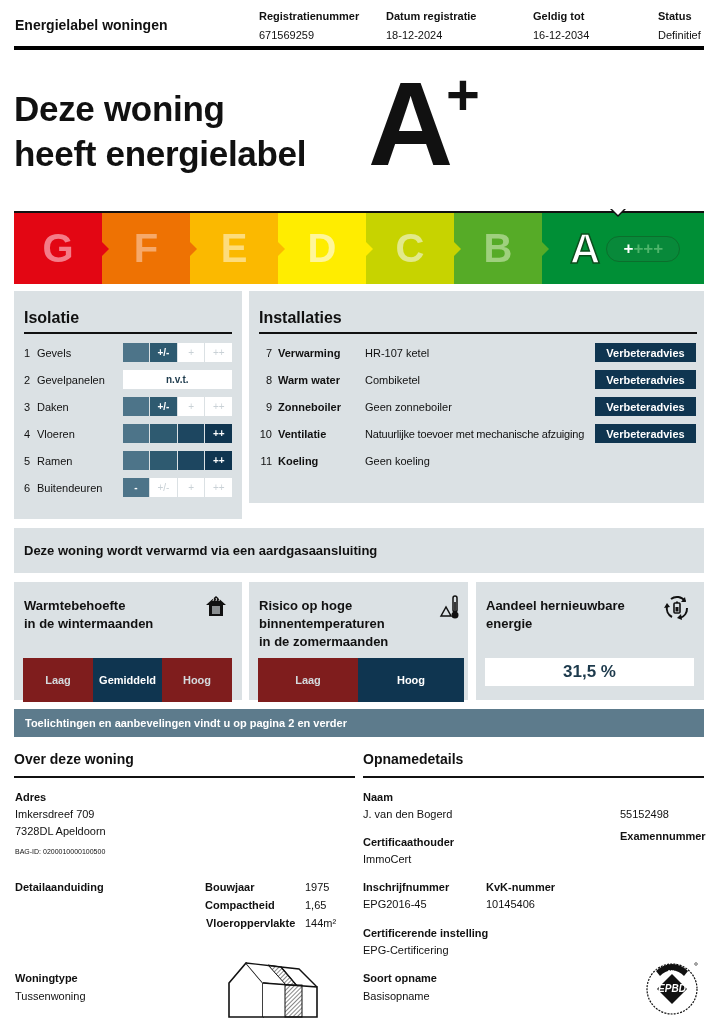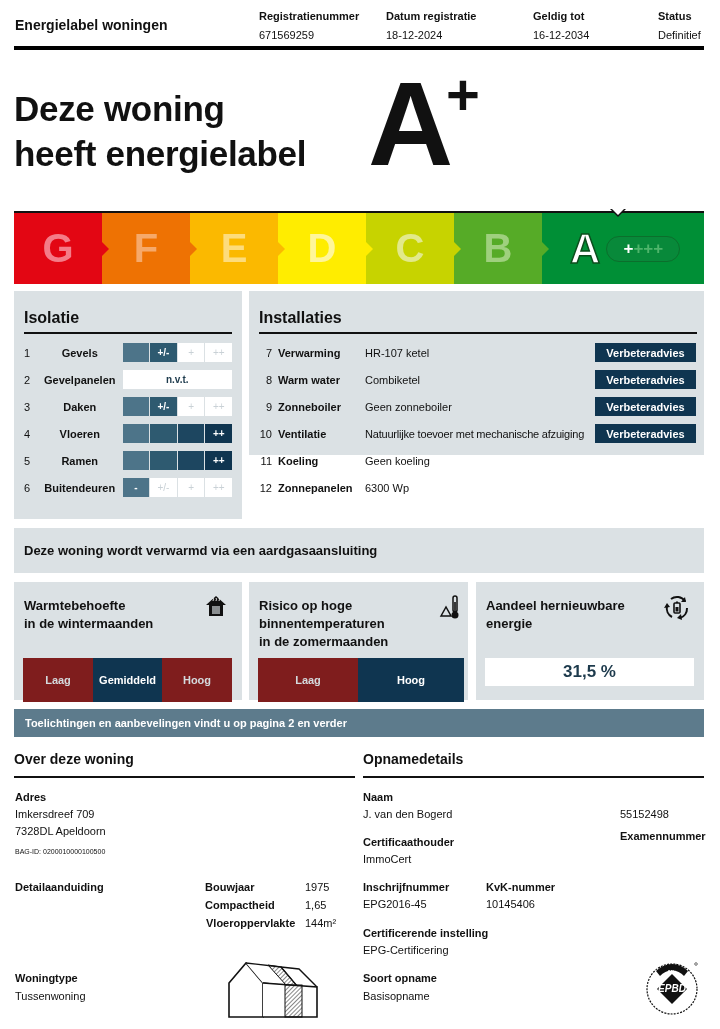--- a/index.html
+++ b/index.html
@@ -32,32 +32,32 @@
   
   .panel { background: #dbe1e4; }
   .panel h3 { font-size: 16px; font-weight: bold; text-align: right; }
   .rule { height: 2px; background: #111; }
 
   .iso { left: 14px; top: 291px; width: 228px; height: 228px; }
   .iso h3 { position: absolute; left: 10px; top: 18px; }
   .iso .rule { position: absolute; left: 10px; top: 41px; width: 208px; }
   .iso-row { position: absolute; left: 10px; height: 19px; width: 208px; display: flex; align-items: center; font-size: 11px; }
   .iso-row .num { width: 13px; }
-  .iso-row .name { font-weight: bold; width: 86px; text-align: center; }
+  .iso-row .name { font-weight: normal; width: 86px; }
   .bar { display: flex; width: 110px; height: 19px; }
   .cell { flex: 1; display: flex; align-items: center; justify-content: center; font-size: 10px; font-weight: bold; margin-right: 1px; }
   .cell:last-child { margin-right: 0; }
   .c1 { background: #4d7489; color: #fff; }
   .c2 { background: #2e5a70; color: #fff; }
   .c3 { background: #1d4660; color: #fff; }
   .c4 { background: #0f3550; color: #fff; }
   .cw { background: #fff; color: #c9d1d6; font-weight: normal; }
   .nvt { width: 110px; height: 19px; background: #fff; display: flex; align-items: center; justify-content: center; font-size: 10px; font-weight: bold; color: #1d3a4c; }
 
-  .inst { left: 249px; top: 291px; width: 455px; height: 164px; padding-left: 17px; }
+  .inst { left: 249px; top: 291px; width: 455px; height: 212px; padding-left: 17px; }
   .inst h3 { position: absolute; left: 10px; top: 18px; }
   .inst .rule { position: absolute; left: 10px; top: 41px; width: 438px; }
   .inst-row { position: absolute; left: 10px; height: 19px; width: 437px; display: flex; align-items: center; font-size: 11px; }
   .inst-row .num { width: 19px; text-align: right; padding-right: 6px; }
   .inst-row .name { font-weight: bold; width: 87px; }
   .inst-row .val { flex: 1; white-space: nowrap; }
   .advies { width: 101px; height: 19px; background: #0f3550; color: #fff; font-size: 11px; font-weight: bold; display: flex; align-items: center; justify-content: center; }
 
   .gas { left: 14px; top: 528px; width: 690px; height: 45px; display: flex; align-items: center; padding-left: 10px; font-size: 13px; font-weight: bold; }
 
@@ -229,25 +229,20 @@
   <div class="inst-row" style="top:133px">
     <span class="num">10</span>
     <span class="name">Ventilatie</span>
     <span class="val" style="letter-spacing:-0.2px">Natuurlijke toevoer met mechanische afzuiging</span>
     <span class="advies">Verbeteradvies</span>
   </div>
   <div class="inst-row" style="top:160px">
     <span class="num">11</span>
     <span class="name">Koeling</span>
     <span class="val">Geen koeling</span>
-  </div>
-  <div class="inst-row" style="top:187px">
-    <span class="num">12</span>
-    <span class="name">Zonnepanelen</span>
-    <span class="val">6300 Wp</span>
   </div>
 </div>
 
 <div class="abs panel gas">Deze woning wordt verwarmd via een aardgasaansluiting</div>
 
 <div class="abs panel card" style="left:14px;width:228px">
   <div class="title">
     <div>Warmtebehoefte</div>
     <div>in de wintermaanden</div>
   </div>

